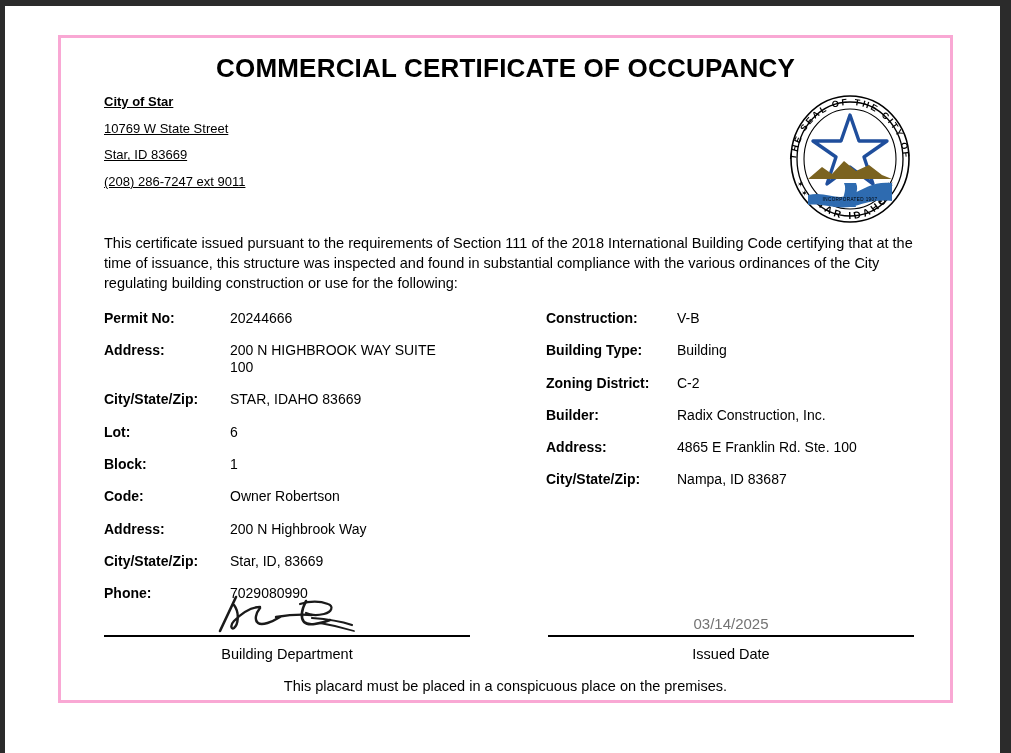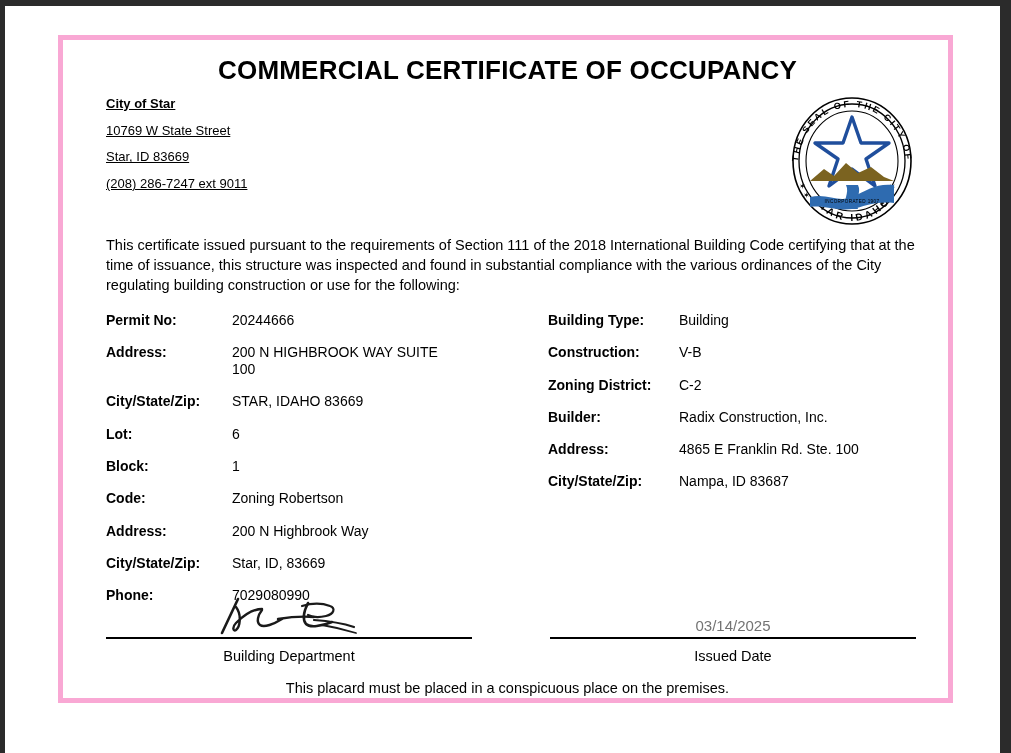--- a/index.html
+++ b/index.html
@@ -36,21 +36,21 @@
     left: 5px; top: 6px;
     width: 995px; height: 747px;
     background: #ffffff;
   }
 
   
   .cert-box {
     position: absolute;
     left: 53px; top: 29px;
     width: 895px; height: 668px;
-    border: 5px solid #f9a8d4;
+    border: 3px solid #f9a8d4;
     background: #ffffff;
   }
 
   .cert-inner {
     position: relative;
     width: 100%; height: 100%;
   }
 
   .title {
     position: absolute;
@@ -241,43 +241,43 @@
           <div class="frow">
             <div class="flabel">Lot:</div>
             <div class="fvalue">6</div>
           </div>
           <div class="frow">
             <div class="flabel">Block:</div>
             <div class="fvalue">1</div>
           </div>
           <div class="frow">
             <div class="flabel">Code:</div>
-            <div class="fvalue">Zoning Robertson</div>
+            <div class="fvalue">Owner Robertson</div>
           </div>
           <div class="frow">
             <div class="flabel">Address:</div>
             <div class="fvalue">200 N Highbrook Way</div>
           </div>
           <div class="frow">
             <div class="flabel">City/State/Zip:</div>
             <div class="fvalue">Star, ID, 83669</div>
           </div>
           <div class="frow">
             <div class="flabel">Phone:</div>
             <div class="fvalue">7029080990</div>
           </div>
         </div>
       <div class="col col-right">
           <div class="frow">
+            <div class="flabel">Construction:</div>
+            <div class="fvalue">V-B</div>
+          </div>
+          <div class="frow">
             <div class="flabel">Building Type:</div>
             <div class="fvalue">Building</div>
-          </div>
-          <div class="frow">
-            <div class="flabel">Construction:</div>
-            <div class="fvalue">V-B</div>
           </div>
           <div class="frow">
             <div class="flabel">Zoning District:</div>
             <div class="fvalue">C-2</div>
           </div>
           <div class="frow">
             <div class="flabel">Builder:</div>
             <div class="fvalue">Radix Construction, Inc.</div>
           </div>
           <div class="frow">

